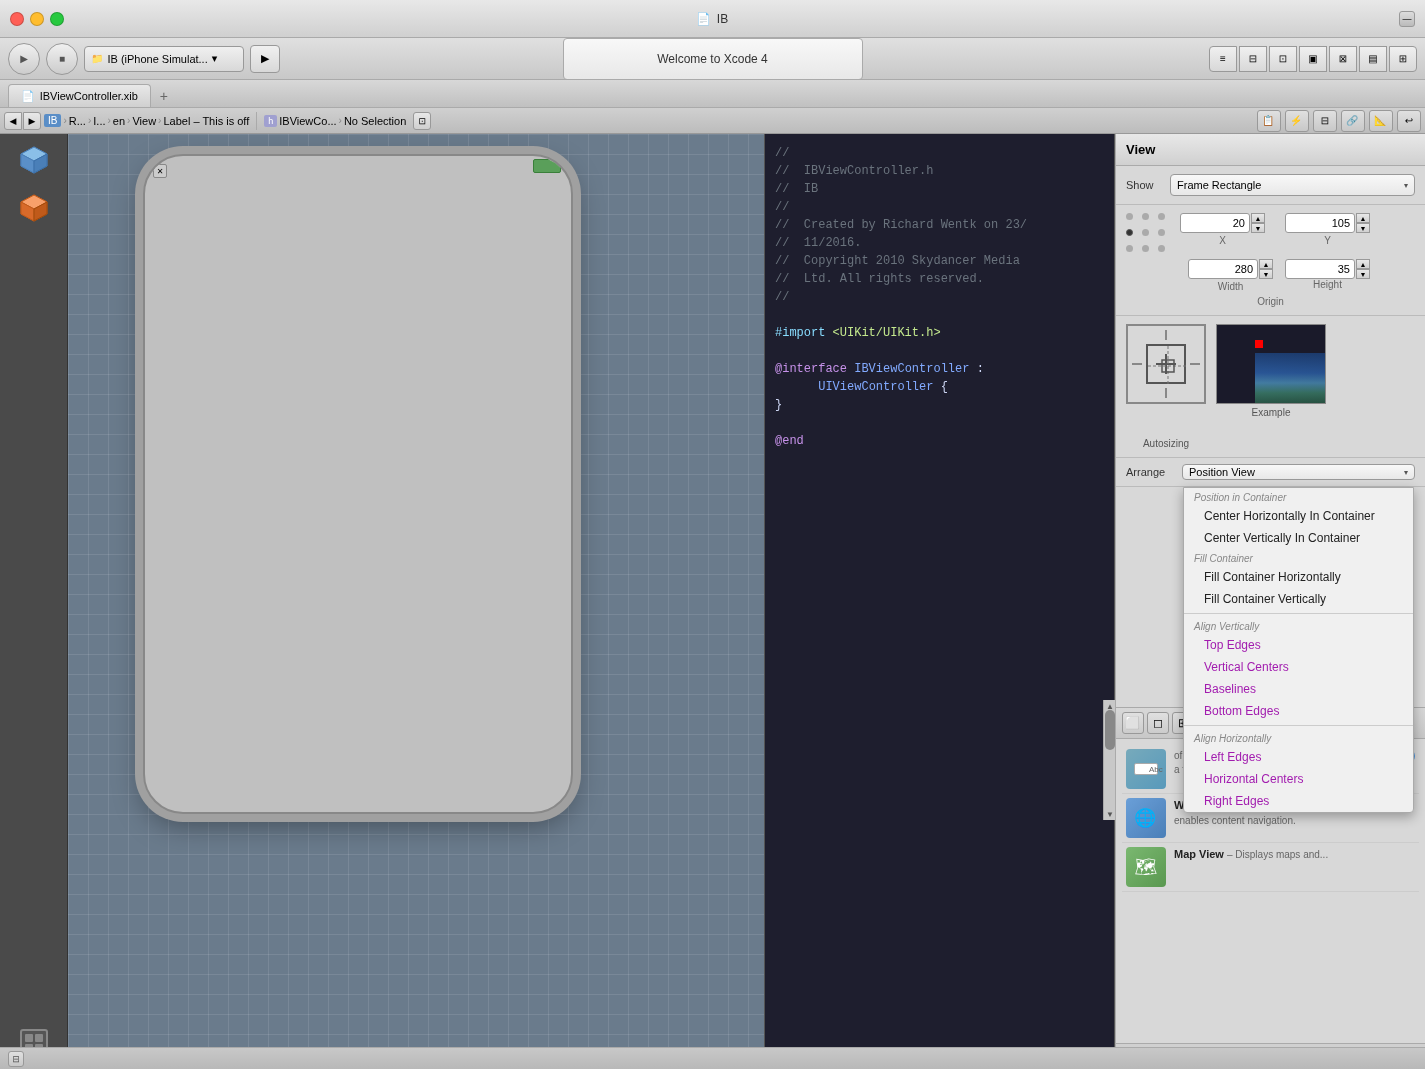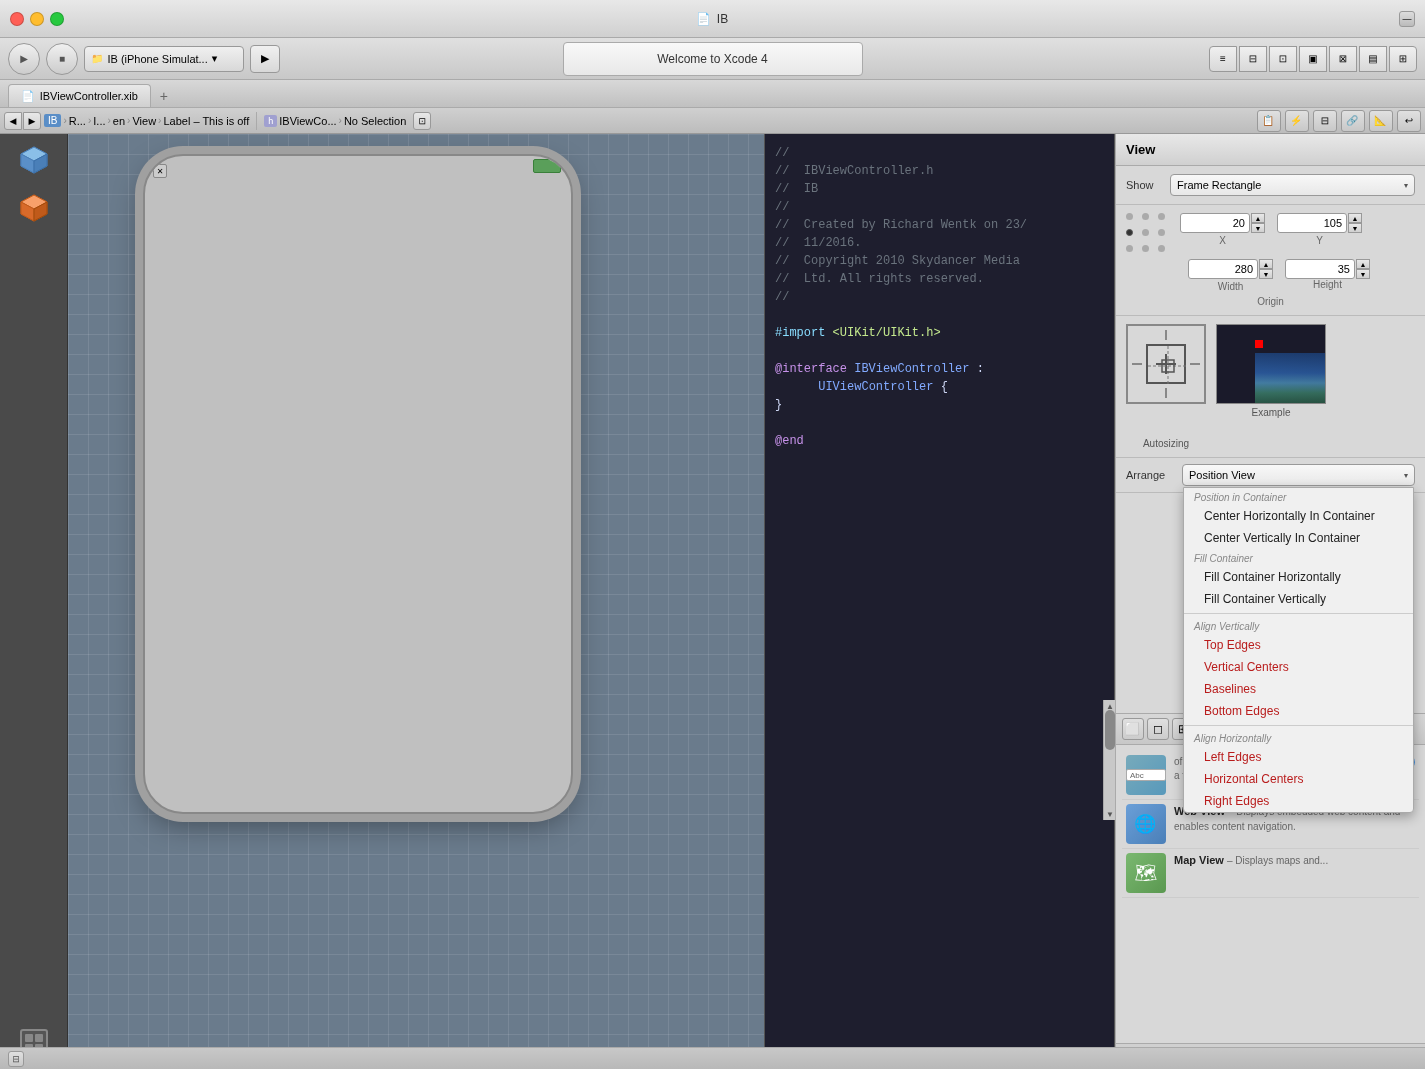--- a/index.html
+++ b/index.html
@@ -118,21 +118,21 @@
       font-size: 11px;
       display: flex;
       align-items: center;
       gap: 4px;
       min-width: 160px;
     }
     .welcome-bar {
       position: absolute;
       left: 50%;
       transform: translateX(-50%);
-      height: 34px;
+      height: 42px;
       min-width: 300px;
       background: linear-gradient(to bottom, #f8f8f8, #e8e8e8);
       border: 1px solid #aaa;
       border-radius: 4px;
       display: flex;
       align-items: center;
       justify-content: center;
       font-size: 12px;
       color: #333;
     }
@@ -525,21 +525,21 @@
       align-items: center;
       gap: 6px;
     }
     .arrange-label {
       font-size: 11px;
       color: #333;
       width: 50px;
     }
     .arrange-dropdown {
       flex: 1;
-      height: 22px;
+      height: 16px;
       background: linear-gradient(to bottom, #f8f8f8, #e8e8e8);
       border: 1px solid #999;
       border-radius: 4px;
       display: flex;
       align-items: center;
       justify-content: space-between;
       padding: 0 6px;
       font-size: 11px;
       cursor: pointer;
       position: relative;
@@ -567,21 +567,21 @@
       color: #888;
       font-style: italic;
     }
     .dropdown-item {
       padding: 4px 20px;
       font-size: 12px;
       color: #222;
       cursor: pointer;
     }
     .dropdown-item.disabled {
-      color: #b91c1c;
+      color: #a21caf;
       cursor: default;
     }
     .dropdown-divider {
       height: 1px;
       background: #ccc;
       margin: 3px 0;
     }
 
     
     .library-area {
@@ -837,21 +837,21 @@
           <div style="width:7px;height:7px;background:#aaa;border-radius:50%;"></div>
           <div style="width:7px;height:7px;background:#aaa;border-radius:50%;"></div>
           <div style="width:7px;height:7px;background:#aaa;border-radius:50%;"></div>
           <div style="width:7px;height:7px;background:#333;border-radius:50%;border:1px solid #555;"></div>
           <div style="width:7px;height:7px;background:#aaa;border-radius:50%;"></div>
           <div style="width:7px;height:7px;background:#aaa;border-radius:50%;"></div>
           <div style="width:7px;height:7px;background:#aaa;border-radius:50%;"></div>
           <div style="width:7px;height:7px;background:#aaa;border-radius:50%;"></div>
           <div style="width:7px;height:7px;background:#aaa;border-radius:50%;"></div>
         </div>
-        <div style="display:flex;gap:12px;">
+        <div style="display:flex;gap:20px;">
           <div style="display:flex;flex-direction:column;align-items:center;gap:2px;">
             <div style="display:flex;align-items:center;gap:1px;">
               <div class="coord-input">
                 <span>20</span>
               </div>
               <div class="stepper">
                 <div class="stepper-btn">▲</div>
                 <div class="stepper-btn">▼</div>
               </div>
             </div>
@@ -1012,21 +1012,21 @@
       <div style="width:22px;height:22px;background:linear-gradient(to bottom,#e0e0e0,#ccc);border:1px solid #999;border-radius:3px;display:flex;align-items:center;justify-content:center;cursor:pointer;">⊞</div>
       <div style="width:22px;height:22px;background:linear-gradient(to bottom,#e0e0e0,#ccc);border:1px solid #999;border-radius:3px;display:flex;align-items:center;justify-content:center;cursor:pointer;">▦</div>
       <div style="background:#8a9aaa;width:1px;height:18px;margin:0 2px;"></div>
       <div style="font-size:10px;color:#555;">Low...</div>
     </div>
 
     <div class="library-area">
 
       <div class="library-item">
         <div style="width:40px;height:40px;background:linear-gradient(135deg,#7ab,#5899bb);border-radius:4px;display:flex;align-items:center;justify-content:center;">
-          <div style="width:40px;height:12px;background:white;border-radius:2px;border:1px solid #aaa;display:flex;align-items:center;padding-left:3px;font-size:8px;color:#666;">Abc</div>
+          <div style="width:24px;height:12px;background:white;border-radius:2px;border:1px solid #aaa;display:flex;align-items:center;padding-left:14px;font-size:8px;color:#666;">Abc</div>
         </div>
         <div class="library-text">
           <div class="library-desc">of editable text and sends an action message to a target object when...</div>
         </div>
         <div class="blue-indicator"></div>
       </div>
 
       <div class="library-item">
         <div style="width:40px;height:40px;background:linear-gradient(135deg,#6a9fd8,#4a7fb8);border-radius:4px;display:flex;align-items:center;justify-content:center;">
           <span style="color:white;font-size:18px;">🌐</span>

